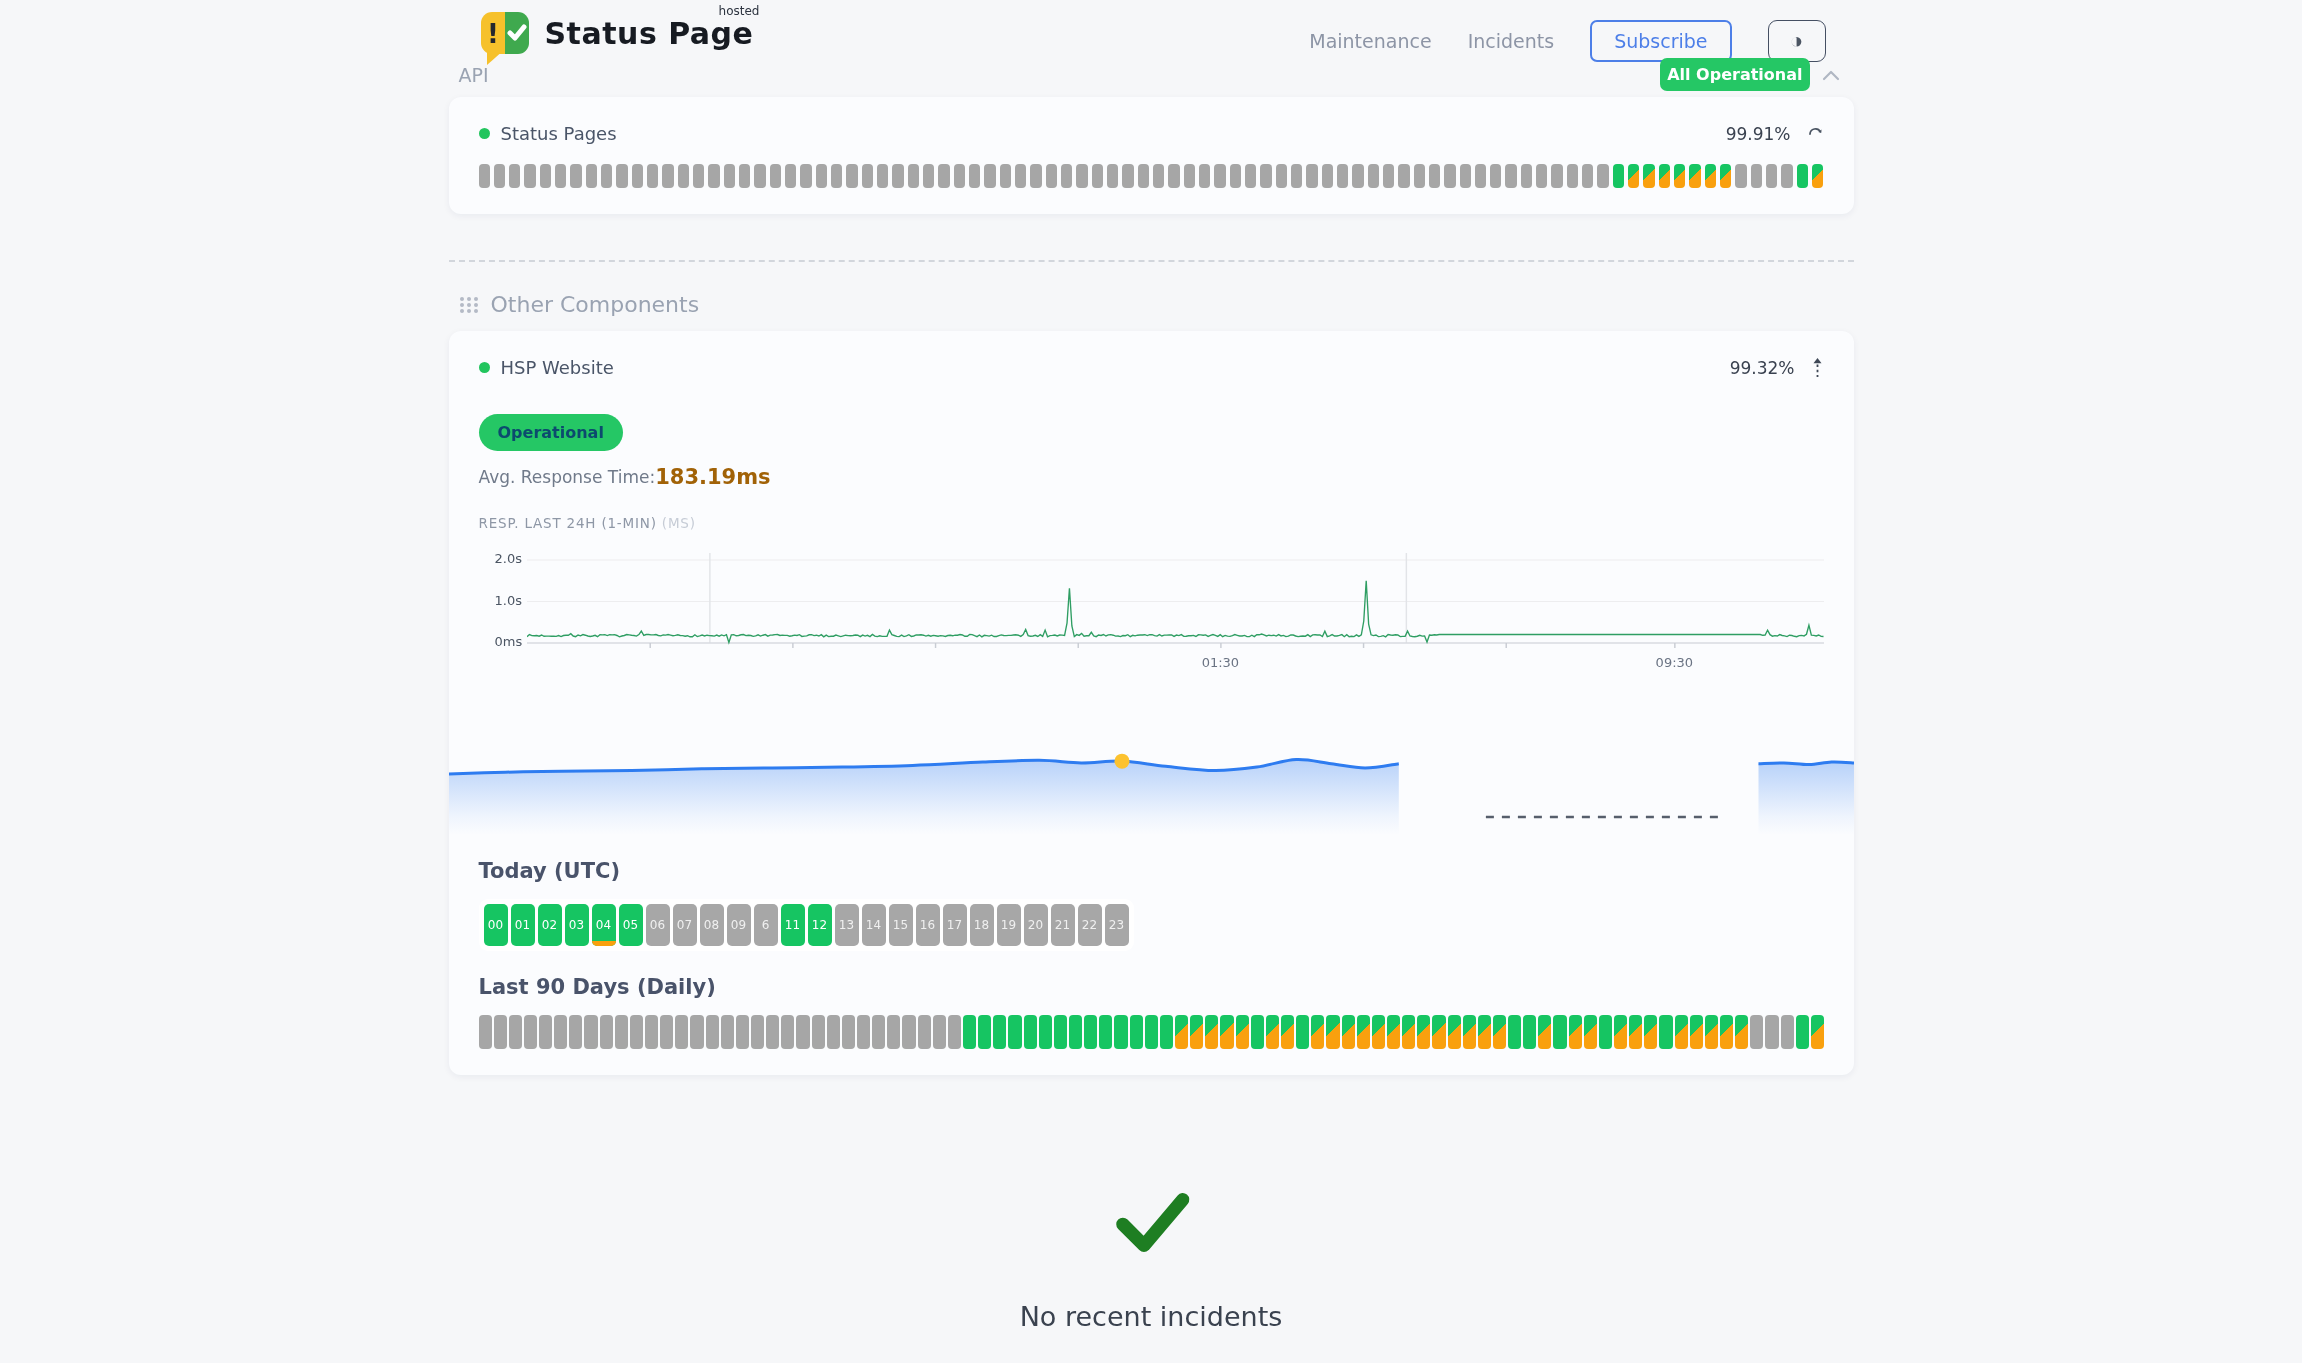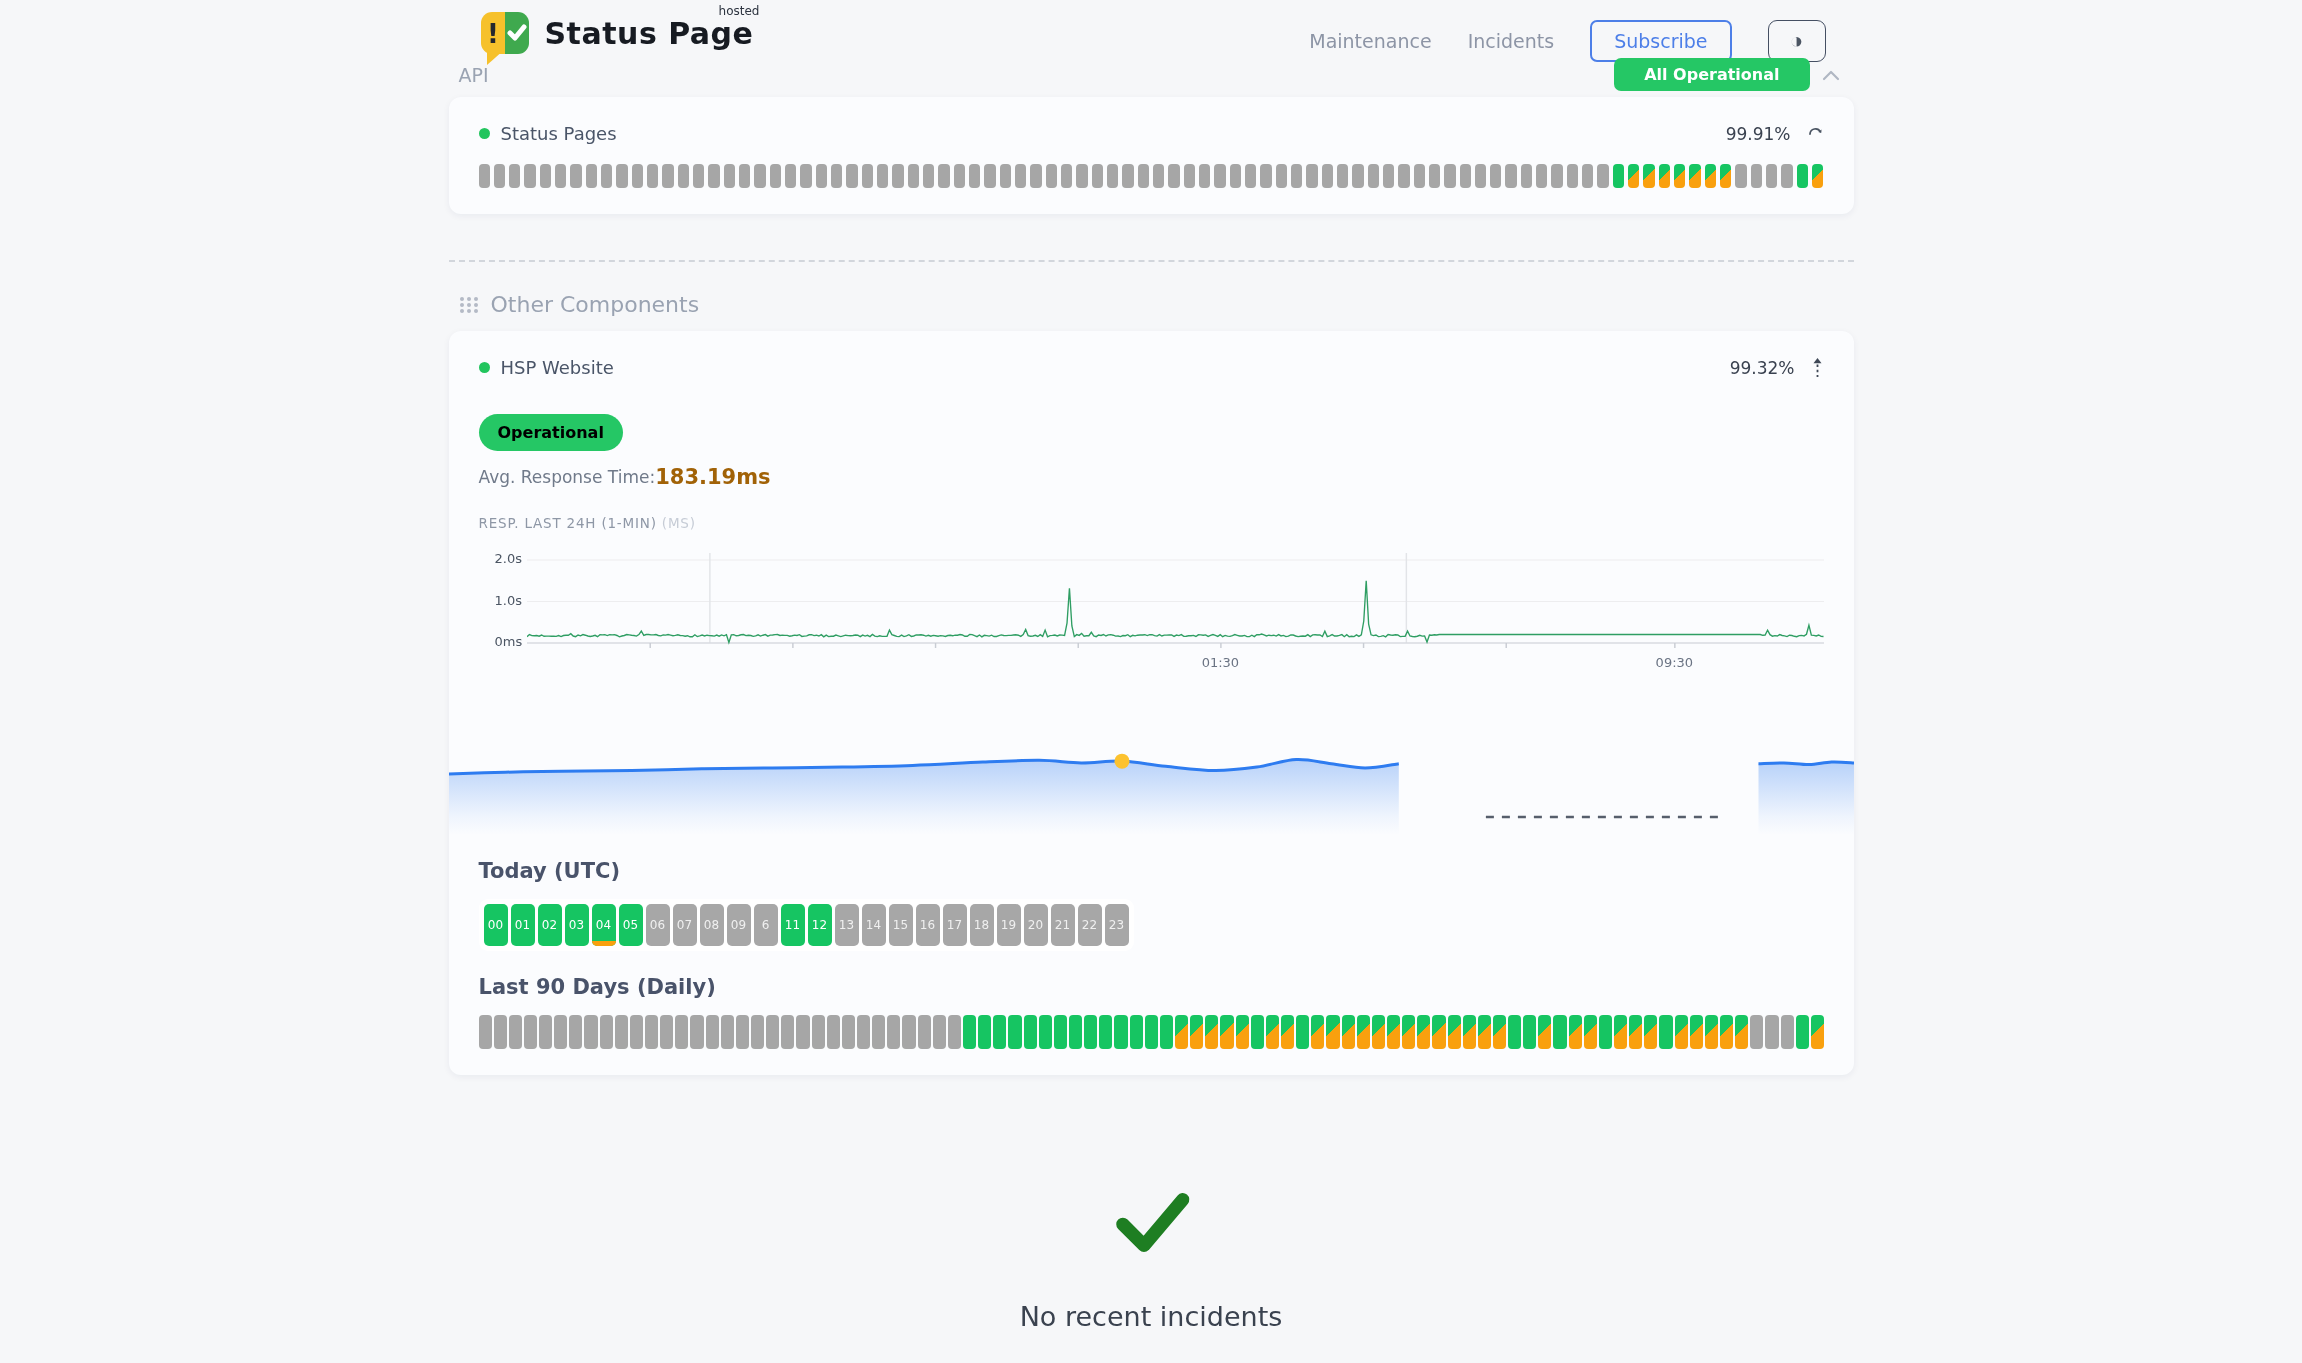--- a/index.html
+++ b/index.html
@@ -21,37 +21,37 @@
   .brand-sup{position:absolute;right:-6px;top:-12px;font-size:12px;color:#2d3440;}
   .nav{display:flex;align-items:center;gap:36px;margin-top:10px;}
   .nav a{color:#8d95a6;font-size:19px;text-decoration:none;}
   .subscribe-btn{border:2px solid #4d7fe8;color:#4d7fe8;background:transparent;font-size:19px;
     border-radius:7px;padding:8px 22px;font-family:inherit;cursor:pointer;}
   .toggle-btn{border:1.5px solid #454f63;background:transparent;border-radius:9px;width:58px;height:42px;
     font-size:22px;color:#4b5563;cursor:pointer;display:flex;align-items:center;justify-content:center;}
   .status-row{display:flex;justify-content:space-between;align-items:center;padding:0 14px 0 10px;margin-top:0;}
   .api-label{color:#9aa3b2;font-size:19px;}
   .status-right{display:flex;align-items:center;gap:12px;}
-  .badge{background:var(--pill);color:#fff;font-size:16px;font-weight:bold;padding:7px 30px;border-radius:7px;}
+  .badge{background:var(--pill);color:#fff;font-size:16px;font-weight:bold;padding:7px 7px;border-radius:7px;}
   
   .card{background:#fbfcfe;border-radius:12px;box-shadow:0 2px 7px rgba(25,39,80,.06);padding:26px 30px;}
   .card1{margin-top:6px;}
   .comp-row{display:flex;justify-content:space-between;align-items:center;}
   .comp-left{display:flex;align-items:center;gap:11px;}
   .dot{width:11px;height:11px;border-radius:50%;background:#22c55e;}
   .comp-name{color:#4a5568;font-size:18px;}
   .comp-right{display:flex;align-items:center;gap:16px;color:#3a4250;font-size:17px;}
   .bars-row{display:flex;gap:4px;margin-top:20px;}
   .bar{flex:1;height:24px;border-radius:4px;}
   .bar.e{background:var(--gray-bar)} .bar.u{background:var(--green)}
   .bar.d{background:linear-gradient(135deg,var(--green) 46%,var(--orange) 46%)}
   hr.dashed{border:none;border-top:2px dashed #d2d6dc;margin:46px 0 30px 0;}
   .section-title{display:flex;align-items:center;gap:12px;color:#9aa3b2;font-size:22px;margin:0 0 14px 10px;}
   
-  .pill{display:inline-block;background:var(--pill);color:#000000;font-weight:bold;font-size:16px;
+  .pill{display:inline-block;background:var(--pill);color:#0c4a6e;font-weight:bold;font-size:16px;
     padding:9px 19px;border-radius:999px;margin-top:36px;}
   .avg-row{margin-top:14px;font-size:17px;color:#707a8a;display:flex;align-items:center;gap:0;}
   .avg-val{color:#a16207;font-size:21px;font-weight:bold;}
   .chart-label{margin-top:26px;font-size:13.5px;letter-spacing:.8px;color:#8e97a6;}
   .chart-label .unit{color:#c6ccd6;}
   .chart1-wrap{display:flex;margin-top:16px;}
   .ylabels{width:48px;position:relative;height:104px;font-size:13px;color:#4b5563;}
   .ylabels span{position:absolute;left:16px;}
   .plot{flex:1;position:relative;height:134px;}
   .plot svg{display:block;width:100%;height:104px;}

